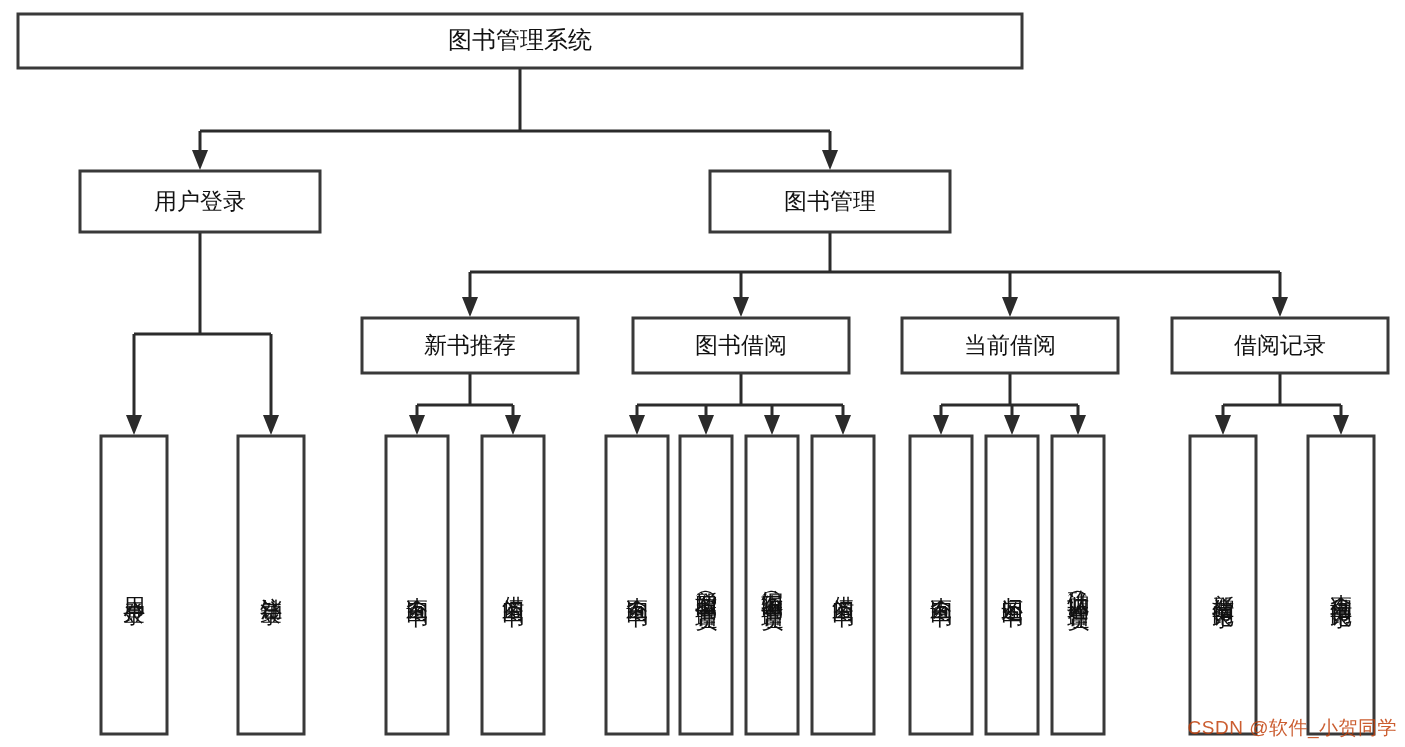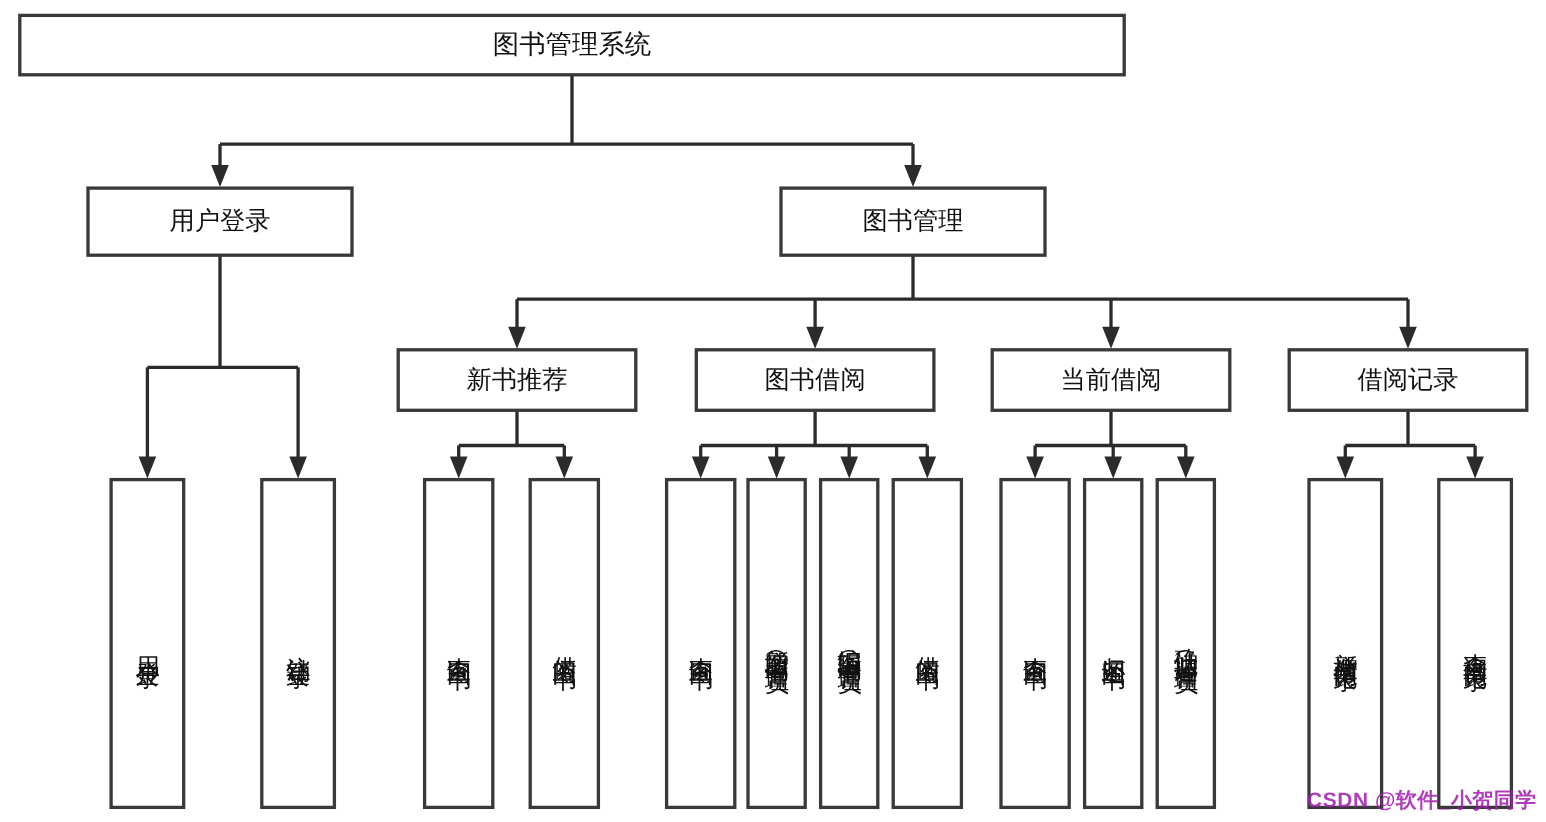--- a/index.html
+++ b/index.html
@@ -73,25 +73,24 @@
     color: #111111;
     white-space: nowrap;
     text-align: center;
   }
   #watermark {
     position: absolute;
     right: 8px;
     bottom: 6px;
     font-family: "Liberation Sans", "DejaVu Sans", sans-serif;
     font-size: 19px;
-    color: #a21caf;
+    color: #c2410c;
     opacity: 0.85;
     letter-spacing: 0.5px;
     white-space: nowrap;
-    font-weight: bold;
   }
 </style>
 </head>
 <body>
 
 <div id="canvas-wrap">
 
   <svg id="diagram" viewBox="0 0 1405 747">
     <g id="edges-layer">
         <line x1="520" y1="68" x2="520" y2="131" class="edge"></line>

